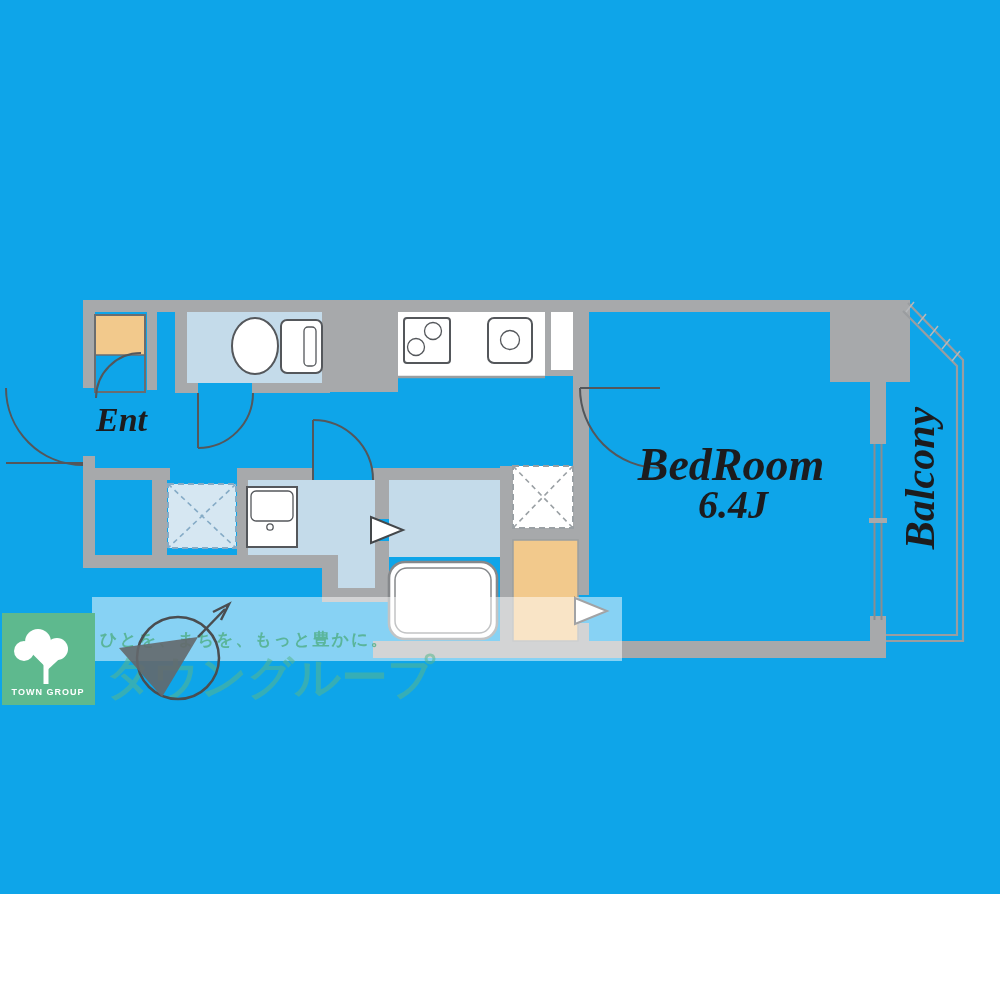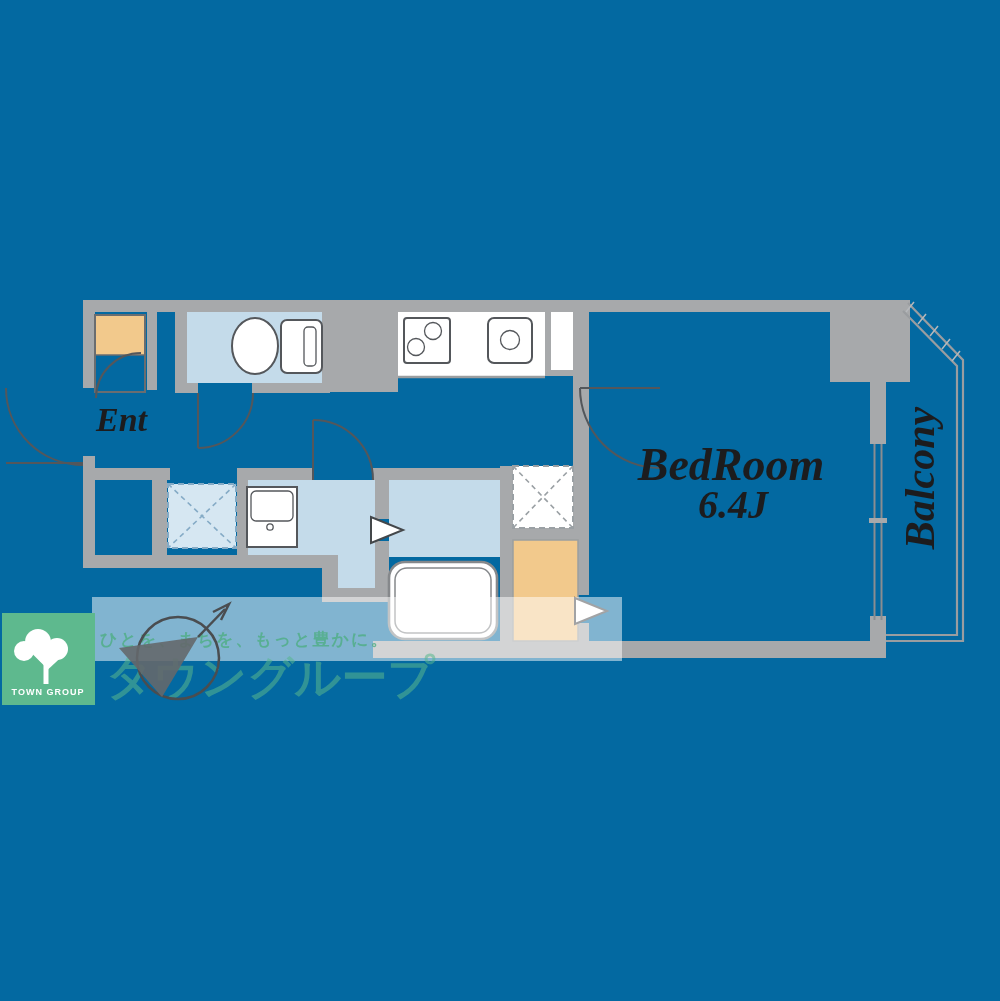--- a/index.html
+++ b/index.html
@@ -1,16 +1,16 @@
 <!DOCTYPE html>
 <html><head>
 <meta charset="utf-8">
 <style>
   html,body{margin:0;padding:0;background:#ffffff;}
-  #stage{position:relative;width:1000px;height:1001px;background:#0369a1;overflow:hidden;
+  #stage{position:relative;width:1000px;height:894px;background:#0ea5e9;overflow:hidden;
          font-family:"Liberation Sans",sans-serif;}
   svg{position:absolute;left:0;top:0;}
   .wall{fill:#a7a9ab;}
   .wet{fill:#c4dbea;}
   .fixline{stroke:#54575b;stroke-width:2;fill:#ffffff;}
   .thinline{stroke:#54575b;stroke-width:1.3;fill:none;}
   .door{stroke:#54575b;stroke-width:2;fill:none;}
   .parapet{stroke:#9a9da0;stroke-width:2.2;fill:none;}
   .dashblue{fill:#d6e7f2;stroke:#85abc6;stroke-width:2;stroke-dasharray:6 4;}
   .dashgray{fill:#ffffff;stroke:#9aa0a4;stroke-width:2;stroke-dasharray:6 4;}

